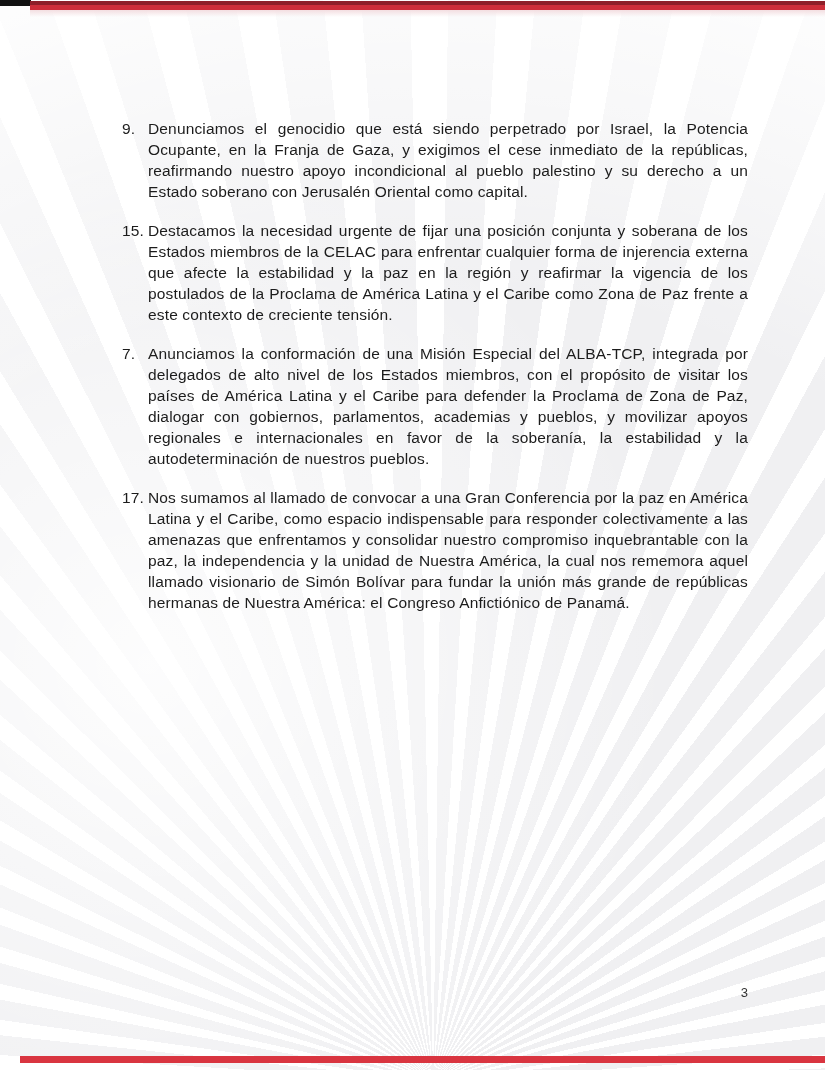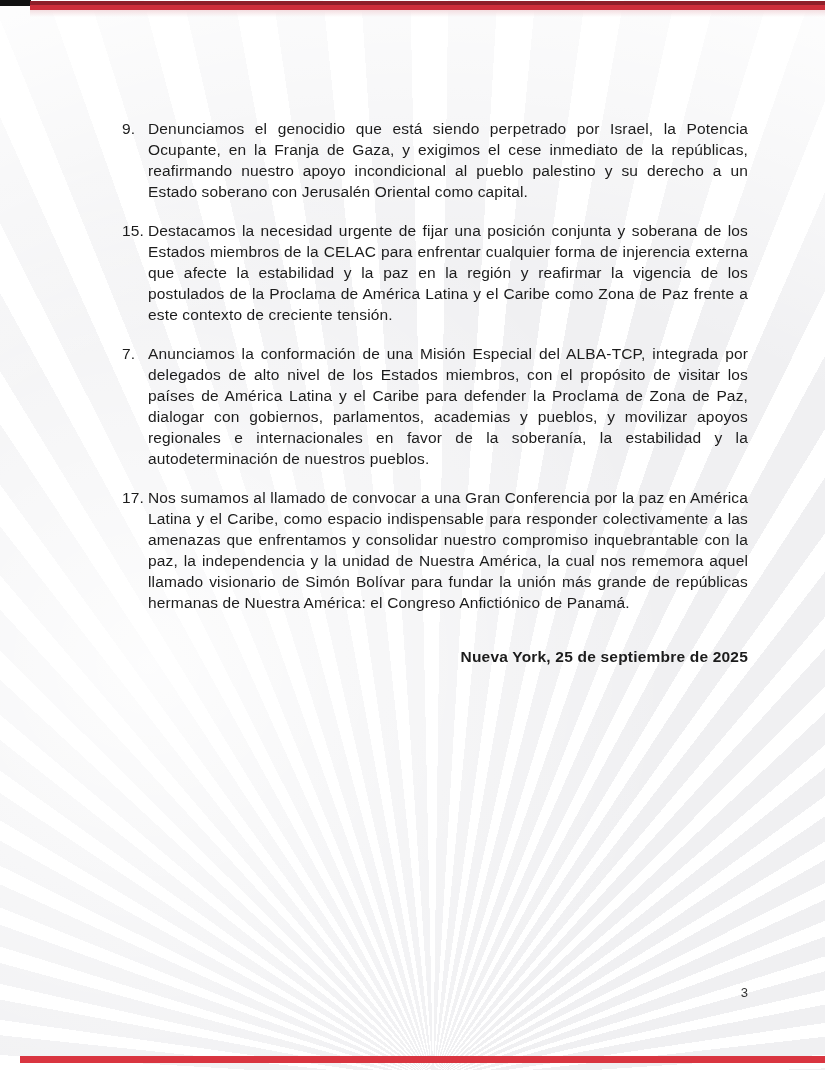--- a/index.html
+++ b/index.html
@@ -86,21 +86,20 @@
     <p class="para">
       <span class="para-num">7.</span>
       <span>Anunciamos la conformación de una Misión Especial del ALBA-TCP, integrada por delegados de alto nivel de los Estados miembros, con el propósito de visitar los países de América Latina y el Caribe para defender la Proclama de Zona de Paz, dialogar con gobiernos, parlamentos, academias y pueblos, y movilizar apoyos regionales e internacionales en favor de la soberanía, la estabilidad y la autodeterminación de nuestros pueblos.</span>
     </p>
 
     <p class="para">
       <span class="para-num">17.</span>
       <span>Nos sumamos al llamado de convocar a una Gran Conferencia por la paz en América Latina y el Caribe, como espacio indispensable para responder colectivamente a las amenazas que enfrentamos y consolidar nuestro compromiso inquebrantable con la paz, la independencia y la unidad de Nuestra América, la cual nos rememora aquel llamado visionario de Simón Bolívar para fundar la unión más grande de repúblicas hermanas de Nuestra América: el Congreso Anfictiónico de Panamá.</span>
     </p>
 
-    <div class="dateline">Nueva York, 25 de septiembre de 2025</div>
 
   </div>
 
   <div class="page-number">3</div>
 
   <div class="bottom-bar"></div>
 
 </div>
 
 </body></html>

